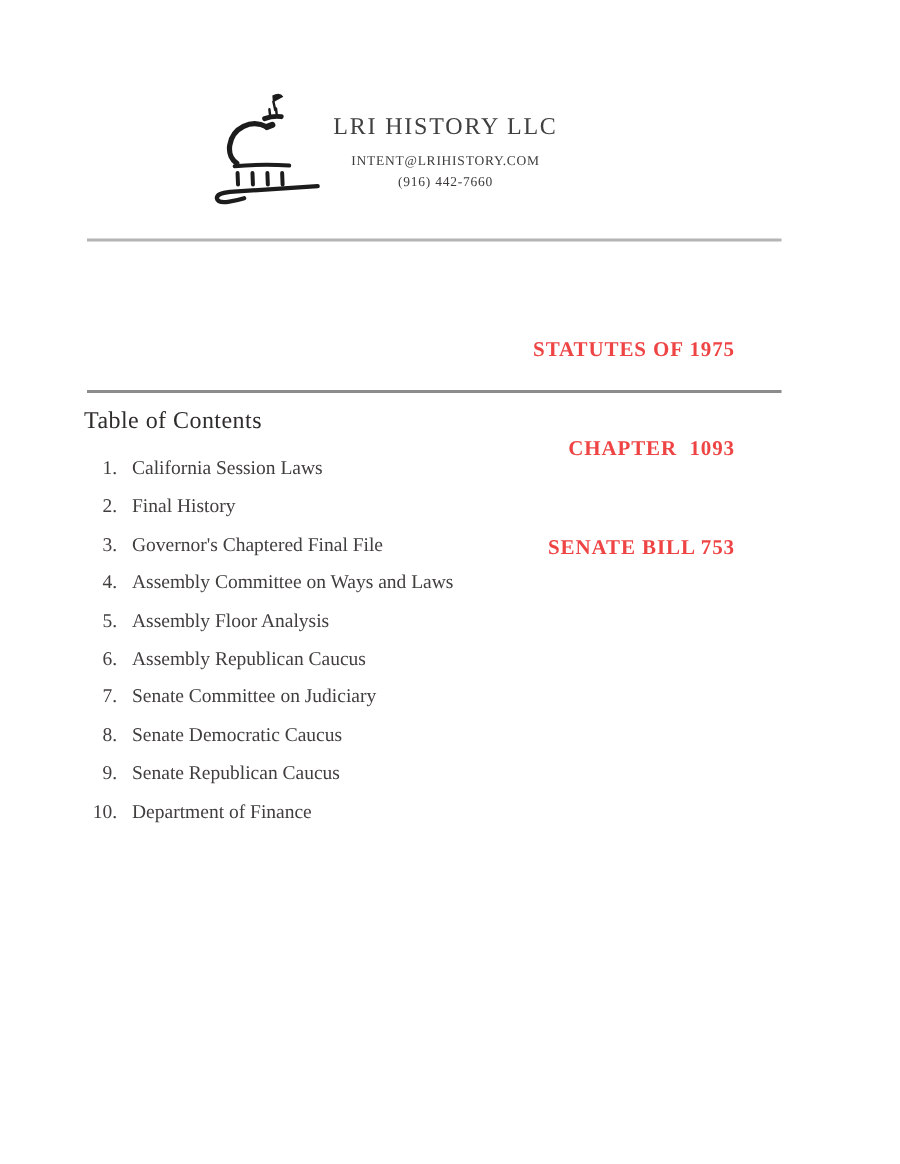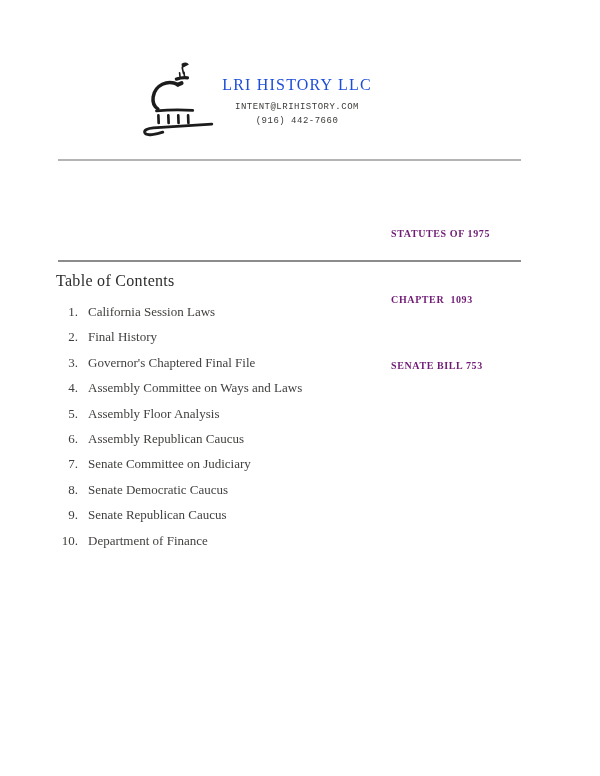--- a/index.html
+++ b/index.html
@@ -30,55 +30,54 @@
   .header-text {
     position: absolute;
     left: 147px;
     top: 76px;
     width: 300px;
     text-align: center;
   }
   .company-name {
     font-size: 16px;
     letter-spacing: 1.2px;
-    color: #1d4ed8;
+    color: #404040;
     line-height: 18px;
     margin-bottom: 6px;
     white-space: nowrap;
   }
   .contact-line {
     font-size: 9px;
     letter-spacing: 0.5px;
     line-height: 14px;
     color: #3c3b39;
     white-space: nowrap;
-    font-family: Liberation Mono, monospace;
   }
 
   
   .rule {
     position: absolute;
     left: 58px;
     width: 463px;
     height: 2px;
   }
   .rule-top { top: 159px; background: #b4b4b4; }
   .rule-bottom { top: 260px; background: #8c8c8c; }
 
   
   .statutes {
     position: absolute;
     top: 179px;
     right: 110px;
-    text-align: left;
+    text-align: right;
     font-weight: bold;
-    font-size: 10px;
+    font-size: 14px;
     line-height: 22px;
     letter-spacing: 0.6px;
-    color: #701a75;
+    color: #ef4444;
     white-space: pre;
   }
 
   
   .toc-title {
     position: absolute;
     left: 56px;
     top: 272px;
     margin: 0;
     font-size: 16px;

